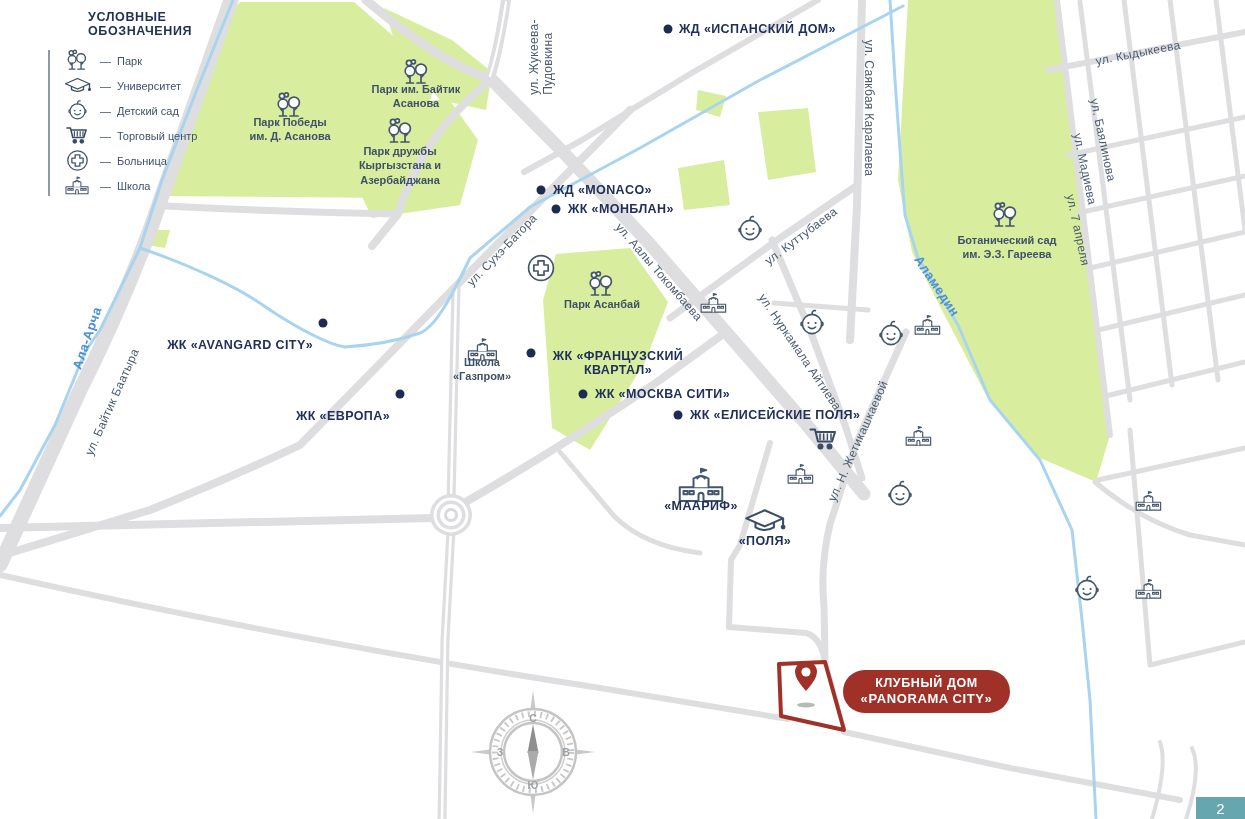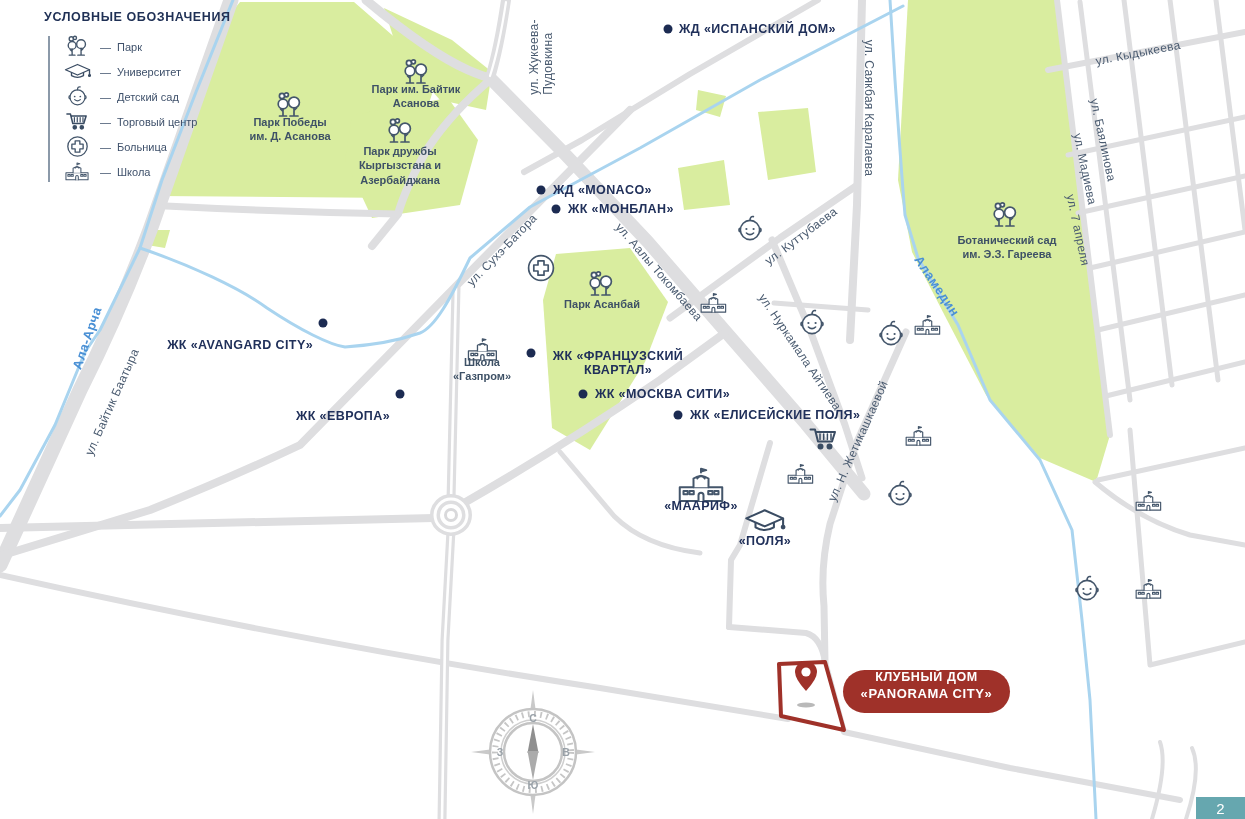--- a/index.html
+++ b/index.html
@@ -10,31 +10,31 @@
   .pre{white-space:pre-line;}
   .poi-label{font-size:12.5px;font-weight:bold;color:#20305a;letter-spacing:.4px;}
   .poi-left{transform:translate(0,-50%);text-align:right;}
   .poi-right{transform:translate(-100%,-50%);margin-top:22px;}
   .park-label{font-size:11px;font-weight:600;color:#3e5166;text-align:center;line-height:1.3;}
   .street-label{font-size:12px;font-weight:500;color:#4a5b70;letter-spacing:.3px;}
   .river-label{font-size:13px;font-weight:bold;color:#4a90d5;letter-spacing:.5px;}
   .center-text{text-align:center;margin-left:20px;}
   
   #legend{position:absolute;left:44px;top:10px;width:220px;}
-  #legend .title{font-size:12.5px;font-weight:bold;color:#1f3055;letter-spacing:.6px;margin-bottom:10px;}
+  #legend .title{font-size:12.5px;font-weight:bold;color:#1f3055;letter-spacing:.6px;margin-bottom:10px;margin-left:44px;}
   #legend .rows{position:relative;padding-left:18px;}
   #legend .rule{position:absolute;left:4px;top:2px;bottom:2px;width:2px;background:#8b99a9;}
   #legend .row{display:flex;align-items:center;height:25px;}
   #legend .ic{width:30px;display:flex;justify-content:center;}
   #legend .dash{color:#3f516b;font-size:11px;margin:0 6px 0 8px;}
   #legend .lab{font-size:11px;color:#3f516b;}
   
   #badge{position:absolute;left:843px;top:670px;width:167px;height:43px;border-radius:22px;
          background:#9f3129;color:#fff;display:flex;flex-direction:column;align-items:center;
-         line-height:1.25;}
+         justify-content:center;line-height:1.25;}
   #badge .b1{font-size:12.5px;font-weight:bold;letter-spacing:.6px;}
   #badge .b2{font-size:13px;font-weight:bold;letter-spacing:.6px;}
   
   #pagenum{position:absolute;left:1196px;top:797px;width:49px;height:22px;background:#66a7af;
            color:#fff;font-size:15px;display:flex;align-items:center;justify-content:center;}
 </style>
 </head>
 <body>
 
 <div id="stage">

